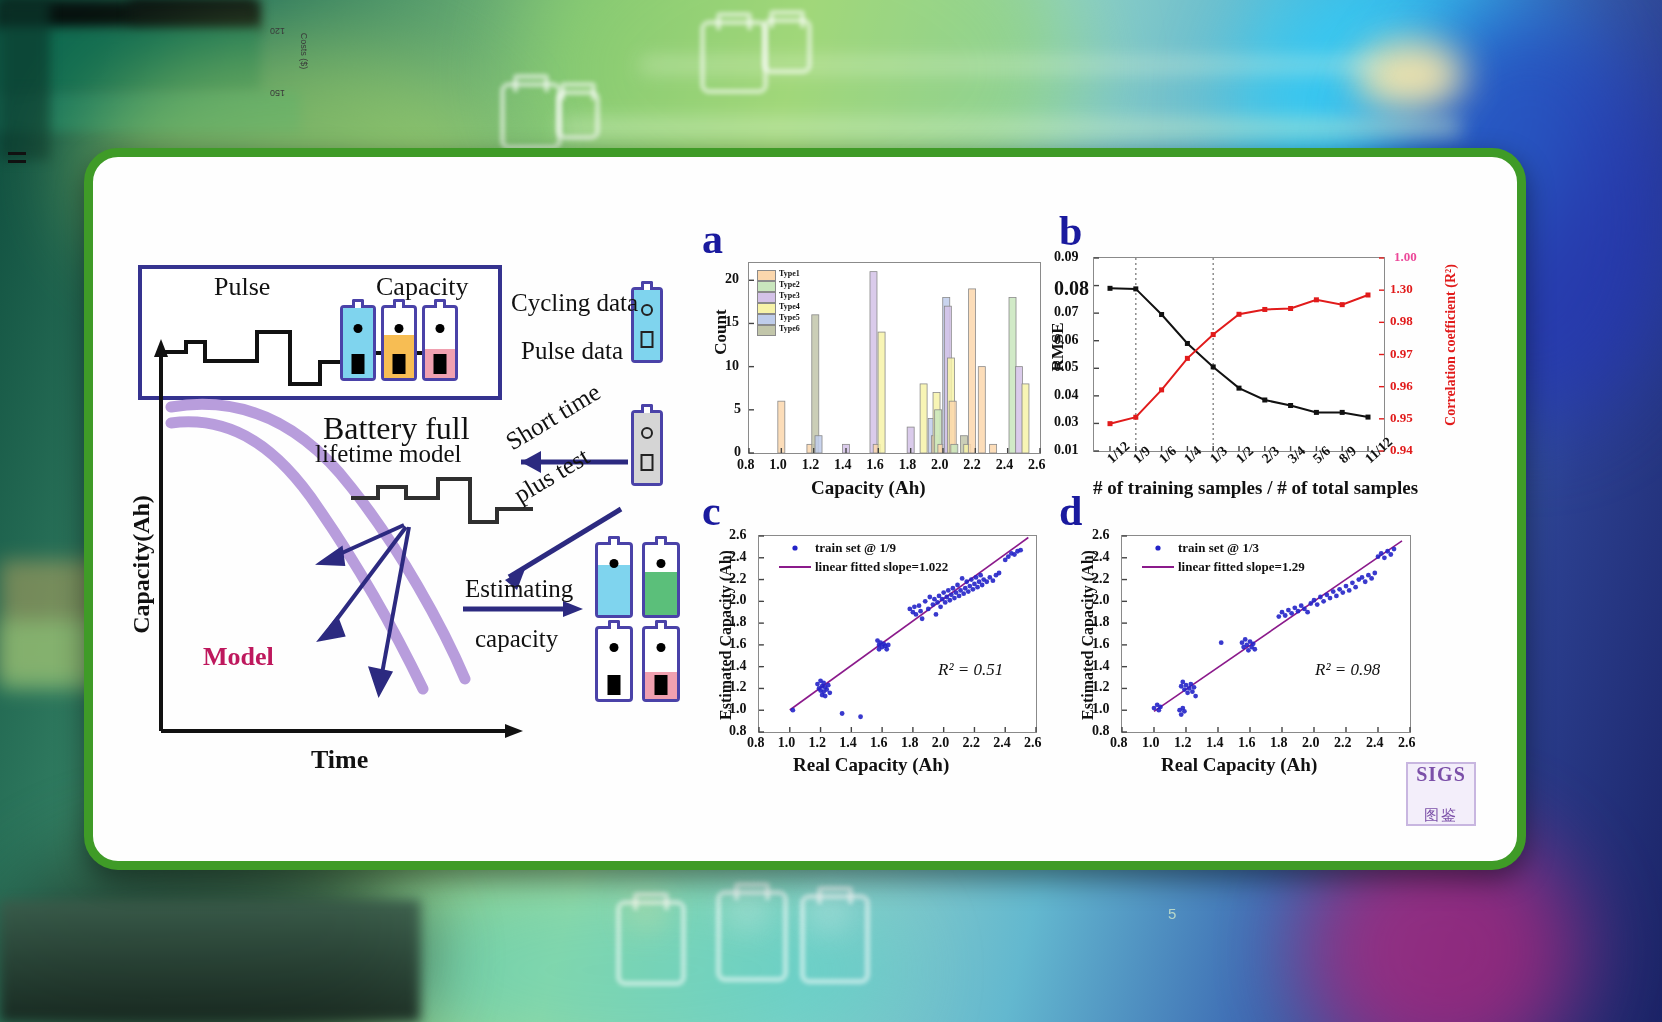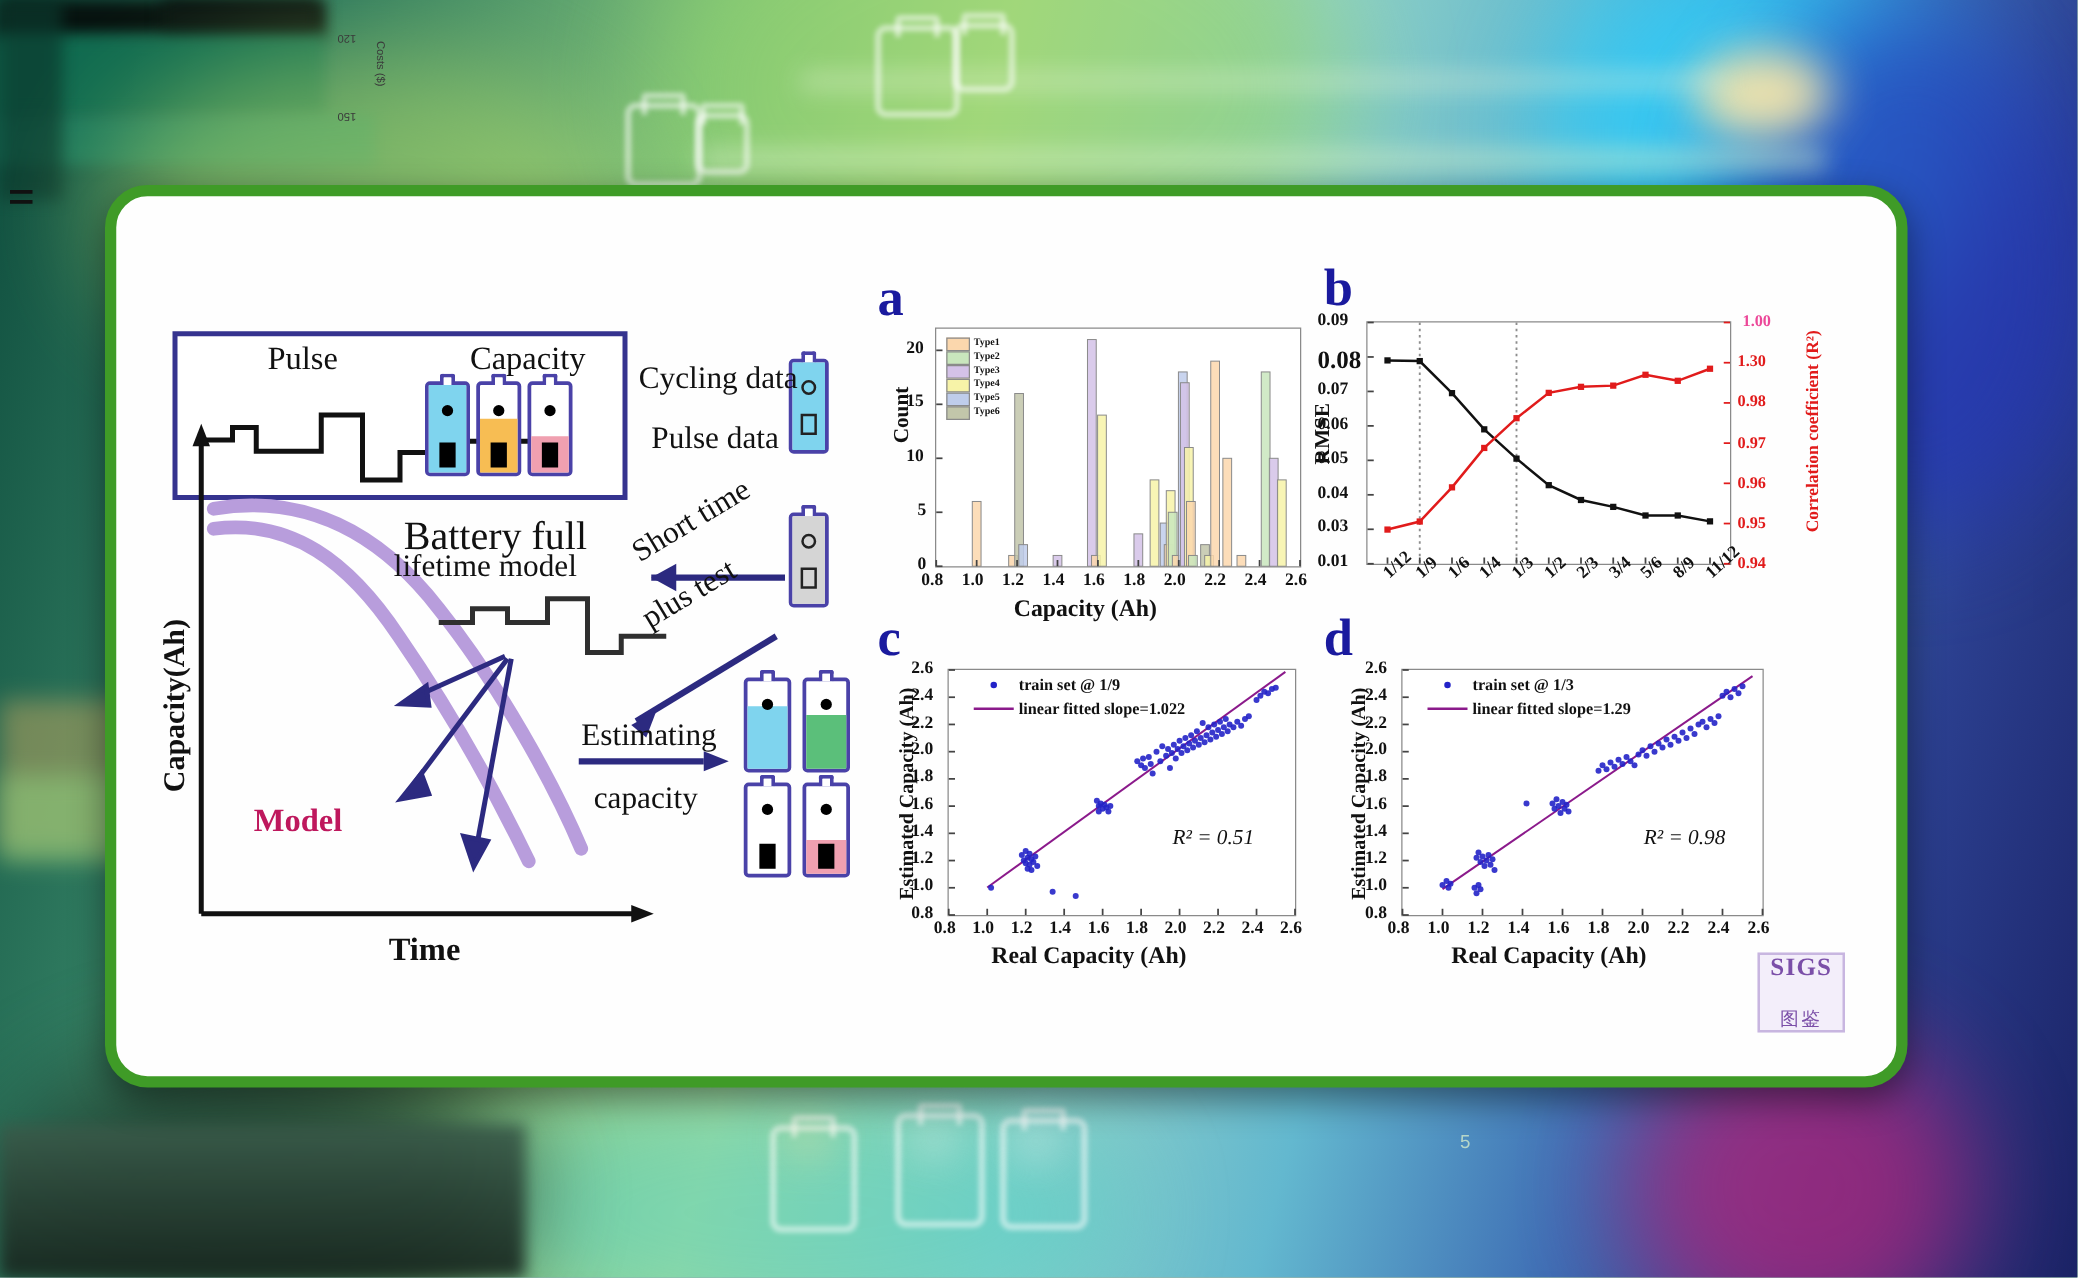--- a/index.html
+++ b/index.html
@@ -373,20 +373,21 @@
           <div class="ticklbl" style="left: 113.2px; top: 197px; font-size: 14px; transform: rotate(-42deg); transform-origin: left top;">1/3</div>
           <div class="ticklbl" style="left: 139px; top: 197px; font-size: 14px; transform: rotate(-42deg); transform-origin: left top;">1/2</div>
           <div class="ticklbl" style="left: 164.8px; top: 197px; font-size: 14px; transform: rotate(-42deg); transform-origin: left top;">2/3</div>
           <div class="ticklbl" style="left: 190.6px; top: 197px; font-size: 14px; transform: rotate(-42deg); transform-origin: left top;">3/4</div>
           <div class="ticklbl" style="left: 216.4px; top: 197px; font-size: 14px; transform: rotate(-42deg); transform-origin: left top;">5/6</div>
           <div class="ticklbl" style="left: 242.2px; top: 197px; font-size: 14px; transform: rotate(-42deg); transform-origin: left top;">8/9</div>
           <div class="ticklbl" style="left: 268px; top: 197px; font-size: 14px; transform: rotate(-42deg); transform-origin: left top;">11/12</div>
         </div>
     <div class="t axlab" style="left:920px;top:180px;font-size:17px;transform:rotate(-90deg);transform-origin:center;width:90px;text-align:center;">RMSE</div>
     <div class="t axlab" style="left:1258px;top:180px;font-size:14px;color:#e11b1b;transform:rotate(-90deg);transform-origin:center;width:200px;text-align:center;">Correlation coefficient (R²)</div>
+    <div class="t axlab" style="left:1000px;top:320px;font-size:19px;"># of training samples / # of total samples</div>
 
     <div class="panel-letter" style="left:609px;top:330px;">c</div>
     <div class="plot" id="plot-c" style="left:665px;top:378px;width:279px;height:198px;">
           <svg width="277" height="196" style="position: absolute; left: 0px; top: 0px; overflow: visible;">
             <line x1="30.777777777777768" y1="174.00444444444446" x2="269.30555555555554" y2="1.5135555555555413" stroke="#8b1a8b" stroke-width="1.6"></line>
             <circle cx="33.85555555555555" cy="174.22222222222223" r="2.4" fill="#2323c8" fill-opacity="0.9"></circle>
             <circle cx="58.47777777777776" cy="148.0888888888889" r="2.4" fill="#2323c8" fill-opacity="0.9"></circle>
             <circle cx="60.01666666666665" cy="152.44444444444446" r="2.4" fill="#2323c8" fill-opacity="0.9"></circle>
             <circle cx="61.555555555555536" cy="144.82222222222222" r="2.4" fill="#2323c8" fill-opacity="0.9"></circle>
             <circle cx="61.555555555555536" cy="154.62222222222223" r="2.4" fill="#2323c8" fill-opacity="0.9"></circle>

